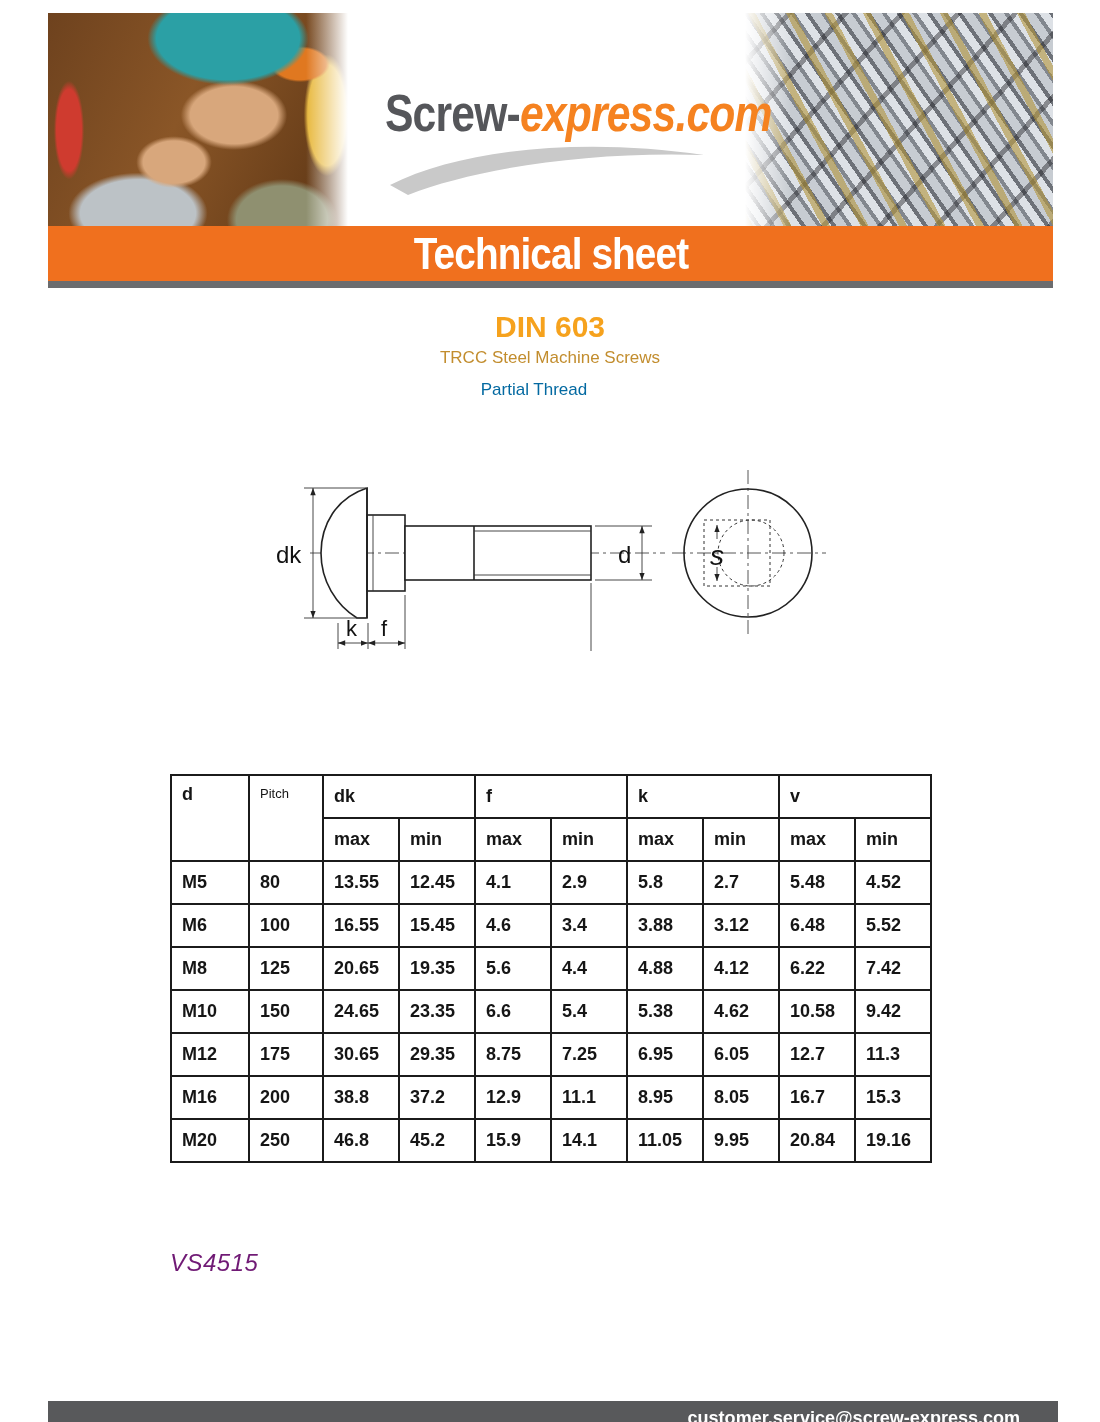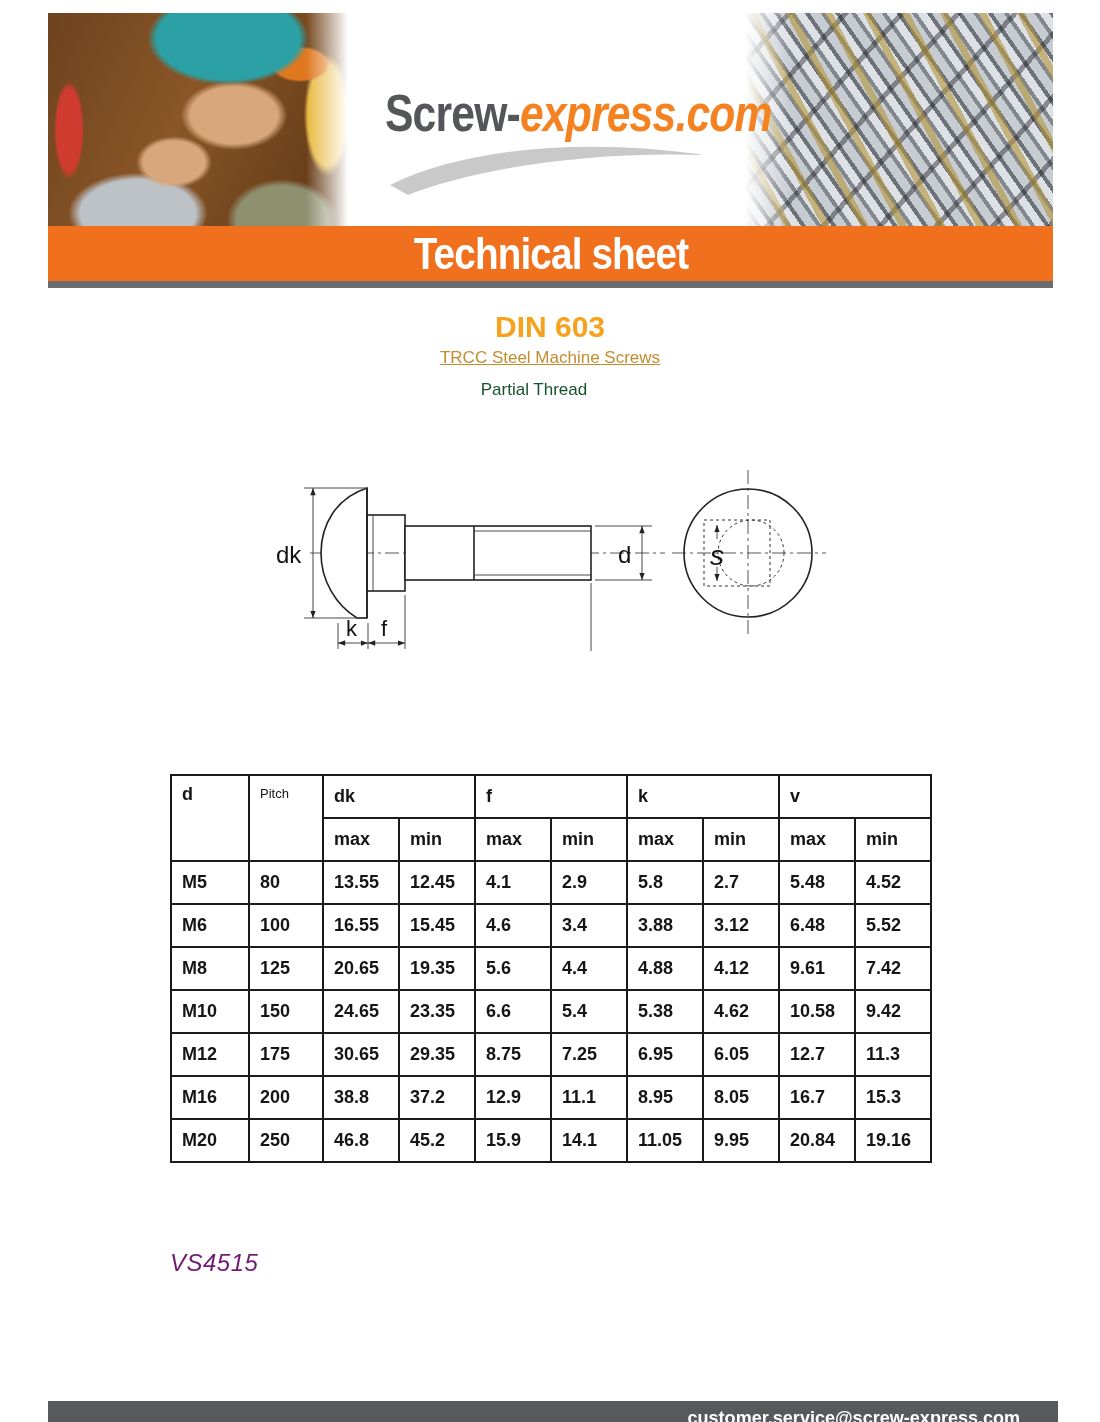--- a/index.html
+++ b/index.html
@@ -38,23 +38,23 @@
   .banner{position:absolute;left:48px;top:213px;width:1005px;height:55px;background:#f0701e;
     text-align:center;line-height:56px;}
   .banner-text{display:inline-block;color:#ffffff;font-size:44px;font-weight:bold;
     letter-spacing:-1px;transform:scaleX(.88);transform-origin:center;}
   .gray-rule{position:absolute;left:48px;top:268px;width:1005px;height:7px;background:#6b6c6e;}
 
   
   .title-din{position:absolute;left:0;top:297px;width:1100px;text-align:center;
     color:#f6a21d;font-size:30px;font-weight:bold;}
   .title-sub1{position:absolute;left:0;top:335px;width:1100px;text-align:center;
-    color:#c28d2e;font-size:17px;text-decoration:underline;}
+    color:#c28d2e;font-size:17px;}
   .title-sub2{position:absolute;left:0;top:367px;width:1068px;text-align:center;
-    color:#14532d;font-size:17px;}
+    color:#0369a1;font-size:17px;}
 
   
   .drawing{position:absolute;left:270px;top:430px;}
   .drawing text{font-family:"Liberation Sans",sans-serif;fill:#111;}
   .obj{stroke:#222;stroke-width:1.6;fill:none;}
   .objf{stroke:#222;stroke-width:1.6;fill:#fff;}
   .thin{stroke:#333;stroke-width:.9;fill:none;}
   .cl{stroke:#444;stroke-width:.9;fill:none;stroke-dasharray:14 4 3 4;}
   .dot{stroke:#333;stroke-width:1;fill:none;stroke-dasharray:3 3;}
 
@@ -214,21 +214,21 @@
         </tr>
         <tr>
           <th class="r-d">M8</th>
           <td>125</td>
           <td>20.65</td>
           <td>19.35</td>
           <td>5.6</td>
           <td>4.4</td>
           <td>4.88</td>
           <td>4.12</td>
-          <td>9.61</td>
+          <td>6.22</td>
           <td>7.42</td>
         </tr>
         <tr>
           <th class="r-d">M10</th>
           <td>150</td>
           <td>24.65</td>
           <td>23.35</td>
           <td>6.6</td>
           <td>5.4</td>
           <td>5.38</td>

